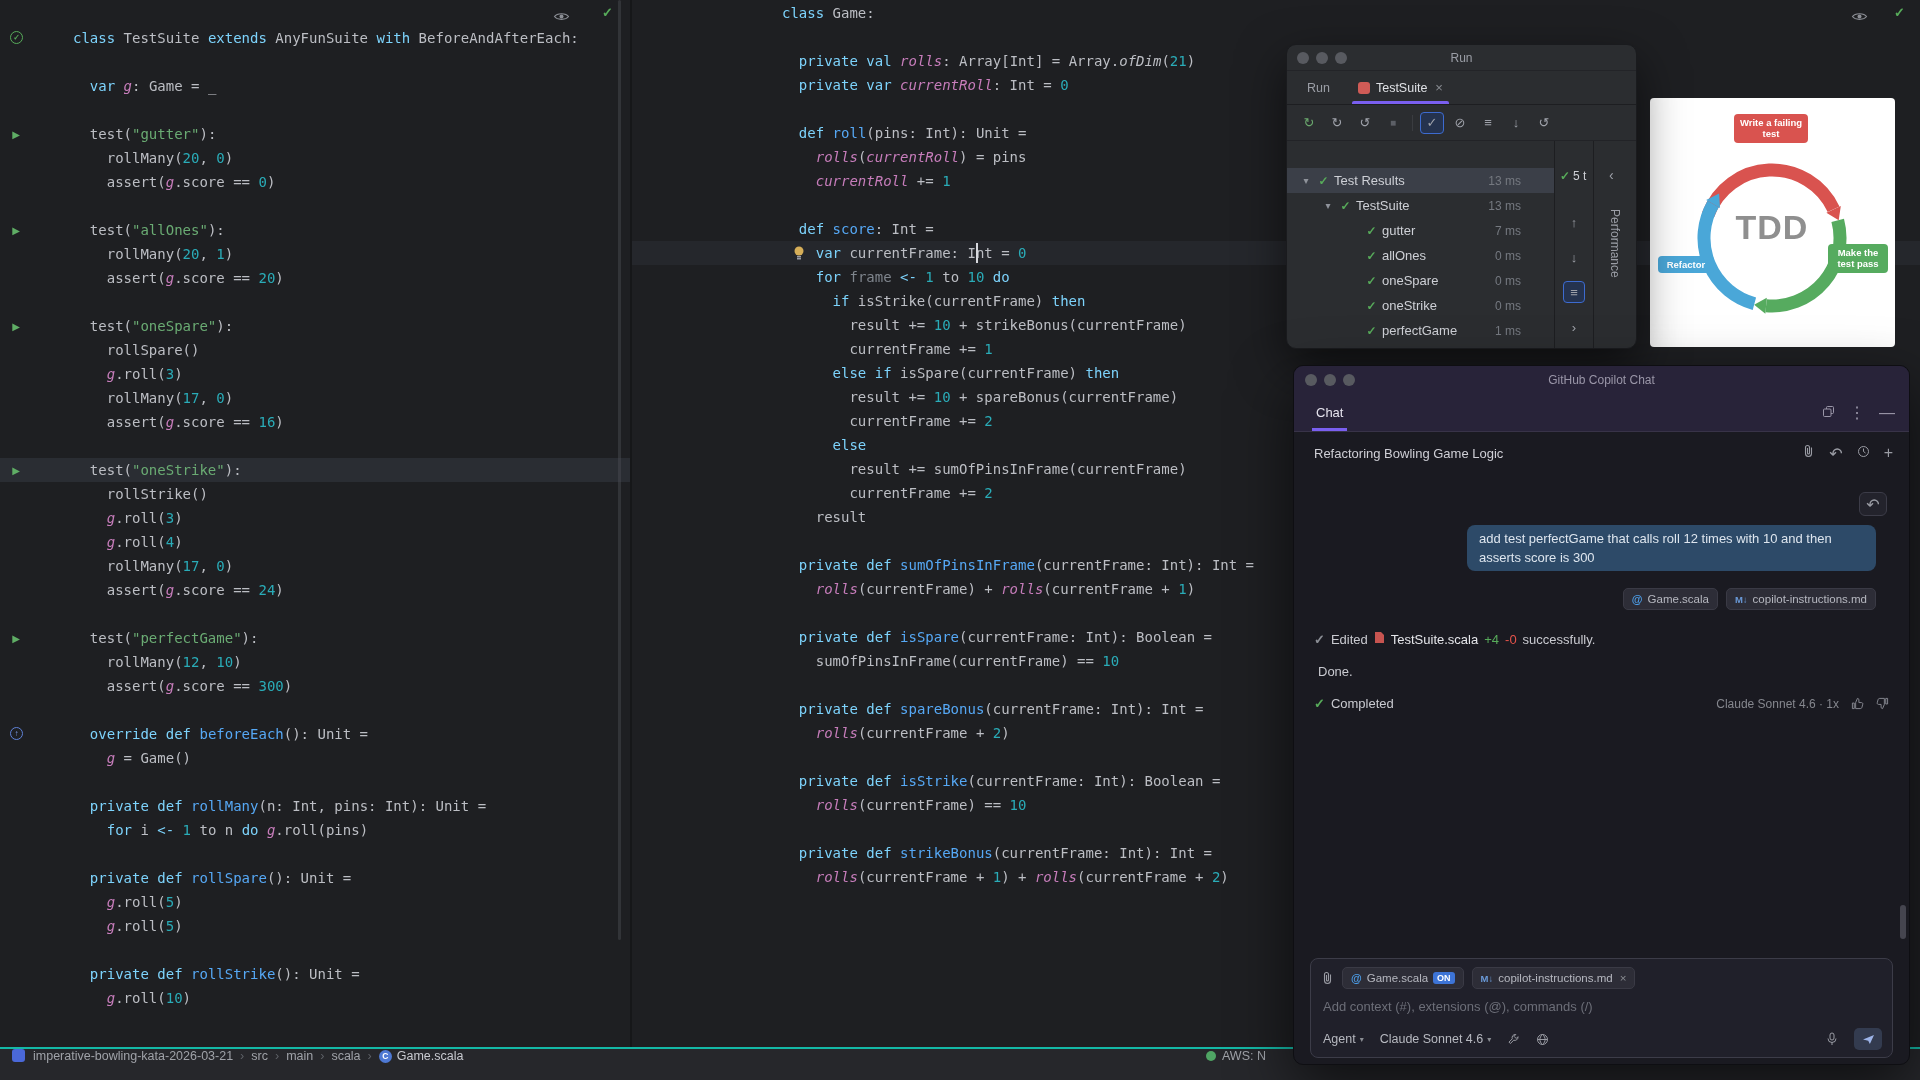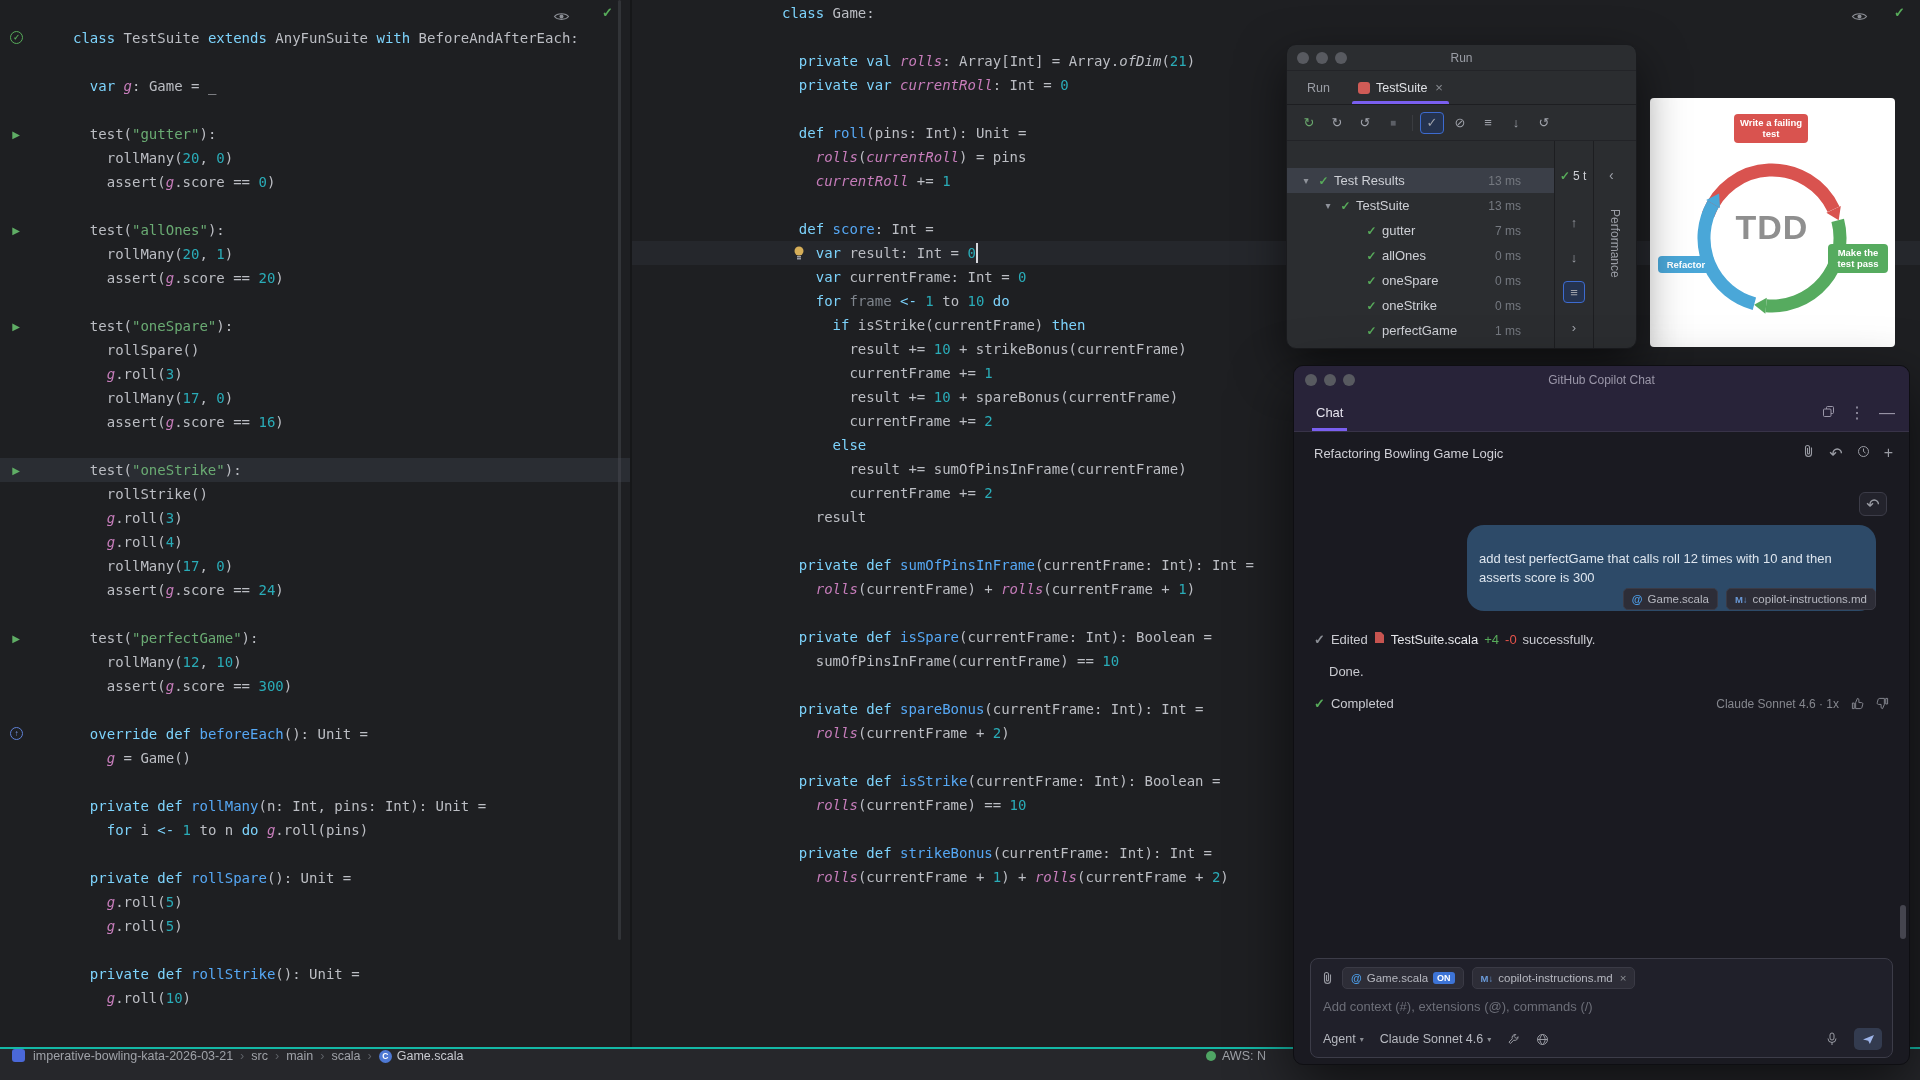--- a/index.html
+++ b/index.html
@@ -92,32 +92,32 @@
 .cp-tabs{height:38px;background:#282339;border-bottom:1px solid #383348;display:flex;align-items:center;position:relative}
 .cp-tab{margin-left:22px;color:#e6e4ee;font-size:13px;position:relative;height:100%;display:flex;align-items:center;cursor:pointer}
 .cp-tab::after{content:"";position:absolute;left:-4px;right:-4px;bottom:0;height:3px;background:#7a5ff0}
 .cp-tab-icons{position:absolute;right:14px;display:flex;gap:14px;align-items:center;color:#9a96a8}
 .cp-tab-icons span{cursor:pointer}
 .cp-thread{height:42px;display:flex;align-items:center;position:relative}
 .cp-thread-title{margin-left:20px;font-size:13px;color:#cfcfd6}
 .cp-thread-icons{position:absolute;right:16px;display:flex;gap:14px;align-items:center;color:#9a9ca4}
 .cp-thread-icons span{cursor:pointer}
 .cp-undo{position:absolute;right:22px;top:126px;width:28px;height:24px;border:1px solid #3c3c48;border-radius:6px;display:flex;align-items:center;justify-content:center;color:#9a9ca4;background:#23232c;cursor:pointer}
-.cp-bubble{position:absolute;right:33px;top:159px;width:409px;background:#2d4a68;border-radius:17px;padding:24px 12px;font-size:13px;line-height:19px;color:#dde5ee}
+.cp-bubble{position:absolute;right:33px;top:159px;width:409px;background:#2d4a68;border-radius:8px;padding:4px 12px;font-size:13px;line-height:19px;color:#dde5ee}
 .cp-msg-chips{position:absolute;right:33px;top:222px;display:flex;gap:8px}
 .chip{display:inline-flex;align-items:center;gap:5px;height:22px;padding:0 8px;background:#2d2d37;border-radius:5px;font-size:11.5px;color:#b6b8c0;border:1px solid #3a3a45;cursor:pointer}
 .chip-ic{color:#4d9fea;font-size:11px;font-weight:bold}
 .chip-ic.md{color:#6a9ad8;font-size:9.5px}
 .chip-badge{background:#3d74d6;color:#fff;font-size:9px;padding:1px 4px;border-radius:3px;font-weight:bold}
 .chip-x{color:#8a8d93;margin-left:2px}
 .cp-edited{position:absolute;left:20px;top:265px;display:flex;align-items:center;gap:6px;font-size:13px;color:#c9cad0}
 .cp-edited .ck{color:#8b8e95;font-weight:bold}
 .cp-file{color:#e5e6ea}
 .add{color:#57ab5a}.rem{color:#e5534b}
-.cp-done{position:absolute;left:35px;top:298px;font-size:13px;color:#c9cad0}
+.cp-done{position:absolute;left:24px;top:298px;font-size:13px;color:#c9cad0}
 .cp-completed{position:absolute;left:20px;right:20px;top:330px;display:flex;align-items:center;gap:6px;font-size:13px;color:#c9cad0}
 .ckg{color:#57ab5a;font-weight:bold}
 .cp-model{margin-left:auto;color:#85878e;font-size:12px}
 .thumb{display:flex;margin-left:6px;cursor:pointer}
 .cp-scroll{position:absolute;right:3px;top:539px;width:6px;height:34px;border-radius:3px;background:#45454f}
 .cp-input{position:absolute;left:16px;right:16px;top:592px;height:100px;border:1px solid #3c3c48;border-radius:8px;background:#20202a}
 .cp-input-chips{display:flex;align-items:center;gap:8px;padding:8px 10px}
 #input-chips{display:flex;gap:8px}
 .cp-ph{position:absolute;left:12px;top:40px;font-size:13px;color:#6c6e78}
 .cp-controls{position:absolute;left:12px;right:10px;bottom:7px;display:flex;align-items:center;gap:16px}
@@ -202,26 +202,26 @@
         <div class="cl" data-name="code-line"><span class="tk-k">class</span><span> Game:</span></div>
         <div class="cl" data-name="code-line"></div>
         <div class="cl" data-name="code-line"><span>  </span><span class="tk-k">private</span><span> </span><span class="tk-k">val</span><span> </span><span class="tk-f">rolls</span><span>: Array[Int] = Array.</span><span class="tk-i">ofDim</span><span>(</span><span class="tk-n">21</span><span>)</span></div>
         <div class="cl" data-name="code-line"><span>  </span><span class="tk-k">private</span><span> </span><span class="tk-k">var</span><span> </span><span class="tk-f">currentRoll</span><span>: Int = </span><span class="tk-n">0</span></div>
         <div class="cl" data-name="code-line"></div>
         <div class="cl" data-name="code-line"><span>  </span><span class="tk-k">def</span><span> </span><span class="tk-m">roll</span><span>(pins: Int): Unit =</span></div>
         <div class="cl" data-name="code-line"><span>    </span><span class="tk-f">rolls</span><span>(</span><span class="tk-f">currentRoll</span><span>) = pins</span></div>
         <div class="cl" data-name="code-line"><span>    </span><span class="tk-f">currentRoll</span><span> += </span><span class="tk-n">1</span></div>
         <div class="cl" data-name="code-line"></div>
         <div class="cl" data-name="code-line"><span>  </span><span class="tk-k">def</span><span> </span><span class="tk-m">score</span><span>: Int =</span></div>
-        <div class="cl" data-name="code-line"><span>    </span><span class="tk-k">var</span><span> result: Int = </span><span class="tk-n">0</span></div>
         <div class="cl" data-name="code-line"><span>    </span><span class="tk-k">var</span><span> currentFrame: Int = </span><span class="tk-n">0</span></div>
         <div class="cl" data-name="code-line"><span>    </span><span class="tk-k">for</span><span> </span><span class="tk-gr">frame</span><span> </span><span class="tk-k">&lt;-</span><span> </span><span class="tk-n">1</span><span> to </span><span class="tk-n">10</span><span> </span><span class="tk-k">do</span></div>
         <div class="cl" data-name="code-line"><span>      </span><span class="tk-k">if</span><span> isStrike(currentFrame) </span><span class="tk-k">then</span></div>
         <div class="cl" data-name="code-line"><span>        result += </span><span class="tk-n">10</span><span> + strikeBonus(currentFrame)</span></div>
         <div class="cl" data-name="code-line"><span>        currentFrame += </span><span class="tk-n">1</span></div>
+        <div class="cl" data-name="code-line"><span>      </span><span class="tk-k">else</span><span> </span><span class="tk-k">if</span><span> isSpare(currentFrame) </span><span class="tk-k">then</span></div>
         <div class="cl" data-name="code-line"><span>        result += </span><span class="tk-n">10</span><span> + spareBonus(currentFrame)</span></div>
         <div class="cl" data-name="code-line"><span>        currentFrame += </span><span class="tk-n">2</span></div>
         <div class="cl" data-name="code-line"><span>      </span><span class="tk-k">else</span></div>
         <div class="cl" data-name="code-line"><span>        result += sumOfPinsInFrame(currentFrame)</span></div>
         <div class="cl" data-name="code-line"><span>        currentFrame += </span><span class="tk-n">2</span></div>
         <div class="cl" data-name="code-line"><span>    result</span></div>
         <div class="cl" data-name="code-line"></div>
         <div class="cl" data-name="code-line"><span>  </span><span class="tk-k">private</span><span> </span><span class="tk-k">def</span><span> </span><span class="tk-m">sumOfPinsInFrame</span><span>(currentFrame: Int): Int =</span></div>
         <div class="cl" data-name="code-line"><span>    </span><span class="tk-f">rolls</span><span>(currentFrame) + </span><span class="tk-f">rolls</span><span>(currentFrame + </span><span class="tk-n">1</span><span>)</span></div>
         <div class="cl" data-name="code-line"></div>

